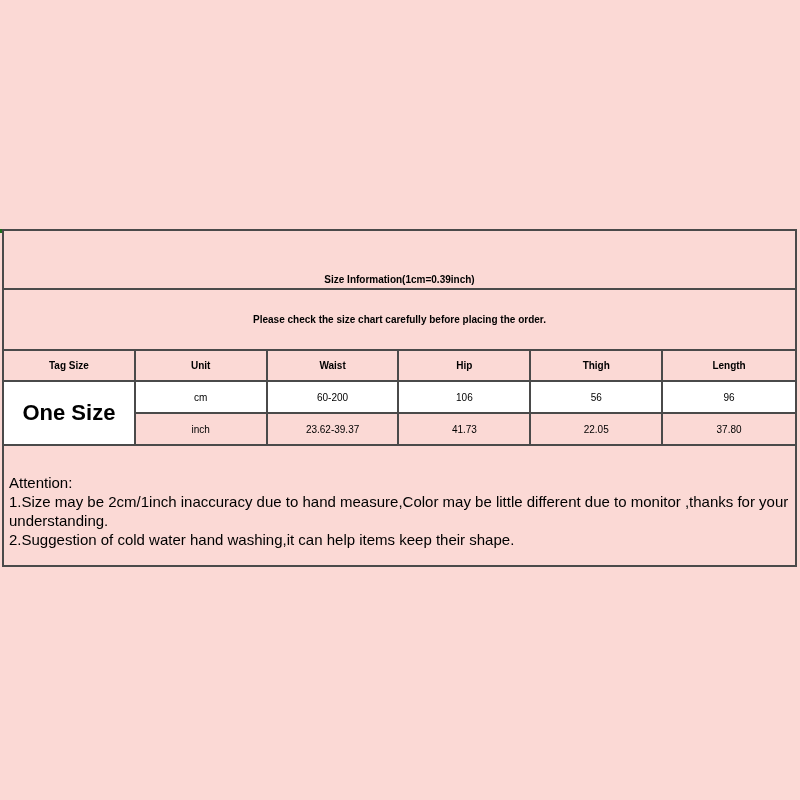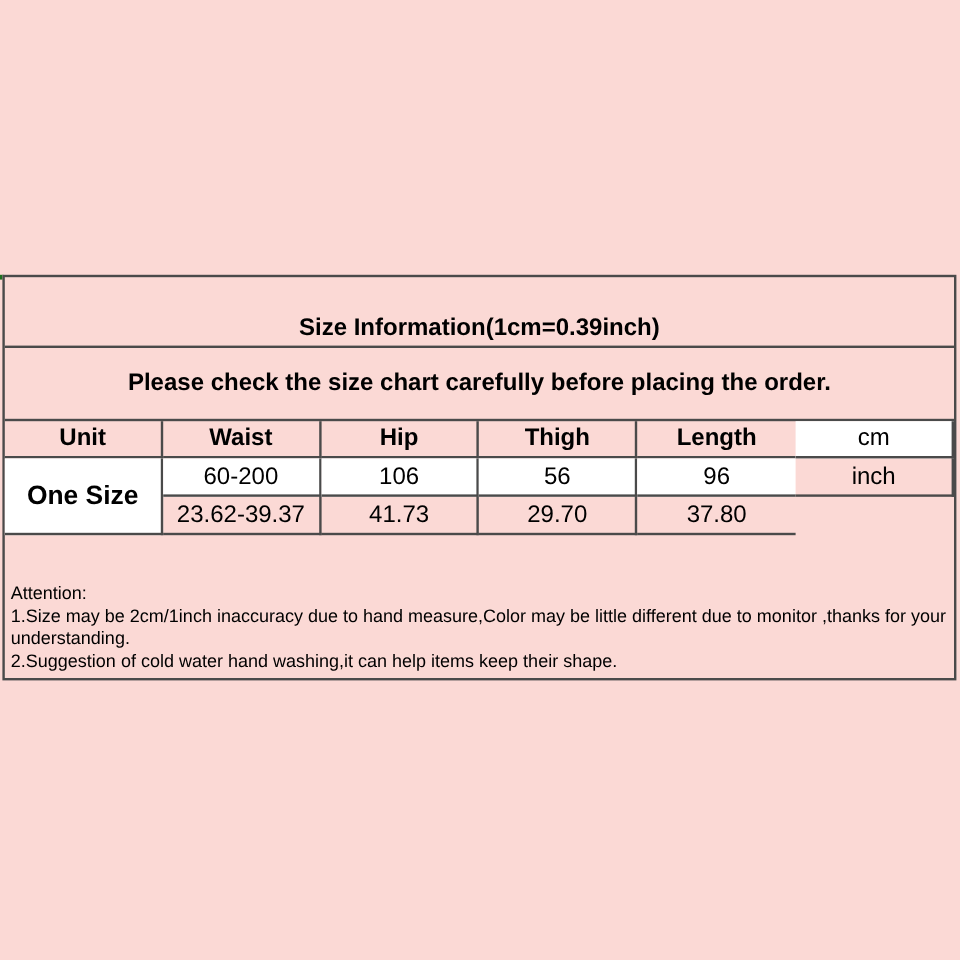--- a/index.html
+++ b/index.html
@@ -25,74 +25,75 @@
     left:2px;top:229px;
     width:795px;height:338px;
     border:2px solid var(--line);
     background:var(--pink);
     display:grid;
     grid-template-columns:repeat(6,1fr);
     grid-template-rows:59px 61px 31px 32px 32px 1fr;
   }
   .cell{
     display:flex;align-items:center;justify-content:center;
-    font-size:20px;
+    font-size:10px;
   }
   .rb{border-right:2px solid var(--line);}
   .bb{border-bottom:2px solid var(--line);}
   .span-all{grid-column:1/7;font-weight:bold;}
   .title-cell{
     font-weight:bold;
     align-items:flex-end;
     padding-bottom:3px;
   }
   .header-cell{font-weight:bold;}
   .white{background:#ffffff;}
   .tagsize-cell{
     grid-column:1;grid-row:4/6;
     font-weight:bold;font-size:22px;
   }
   .attention-cell{
     grid-column:1/7;
     display:flex;flex-direction:column;justify-content:flex-end;
     align-items:stretch;
-    padding:0 6px 4px 5px;
+    padding:0 6px 16px 5px;
     line-height:19px;
     font-size:15px;
   }
 </style>
 </head>
 <body>
 
 <div class="corner-artifact"></div>
 
 <div class="size-table">
 
   <div class="cell span-all bb title-cell">Size Information(1cm=0.39inch)</div>
 
   <div class="cell span-all bb">Please check the size chart carefully before placing the order.</div>
 
+  <div class="cell header-cell rb bb">Tag Size</div>
   <div class="cell header-cell rb bb">Unit</div>
   <div class="cell header-cell rb bb">Waist</div>
   <div class="cell header-cell rb bb">Hip</div>
   <div class="cell header-cell rb bb">Thigh</div>
   <div class="cell header-cell bb">Length</div>
 
   <div class="cell tagsize-cell white rb bb">One Size</div>
 
   <div class="cell white rb bb">cm</div>
   <div class="cell white rb bb">60-200</div>
   <div class="cell white rb bb">106</div>
   <div class="cell white rb bb">56</div>
   <div class="cell white bb">96</div>
 
   <div class="cell rb bb">inch</div>
   <div class="cell rb bb">23.62-39.37</div>
   <div class="cell rb bb">41.73</div>
-  <div class="cell rb bb">29.70</div>
+  <div class="cell rb bb">22.05</div>
   <div class="cell bb">37.80</div>
 
   <div class="attention-cell">
     <div>Attention:</div>
     <div>1.Size may be 2cm/1inch inaccuracy due to hand measure,Color may be little different due to monitor ,thanks for your understanding.</div>
     <div>2.Suggestion of cold water hand washing,it can help items keep their shape.</div>
   </div>
 
 </div>
 

